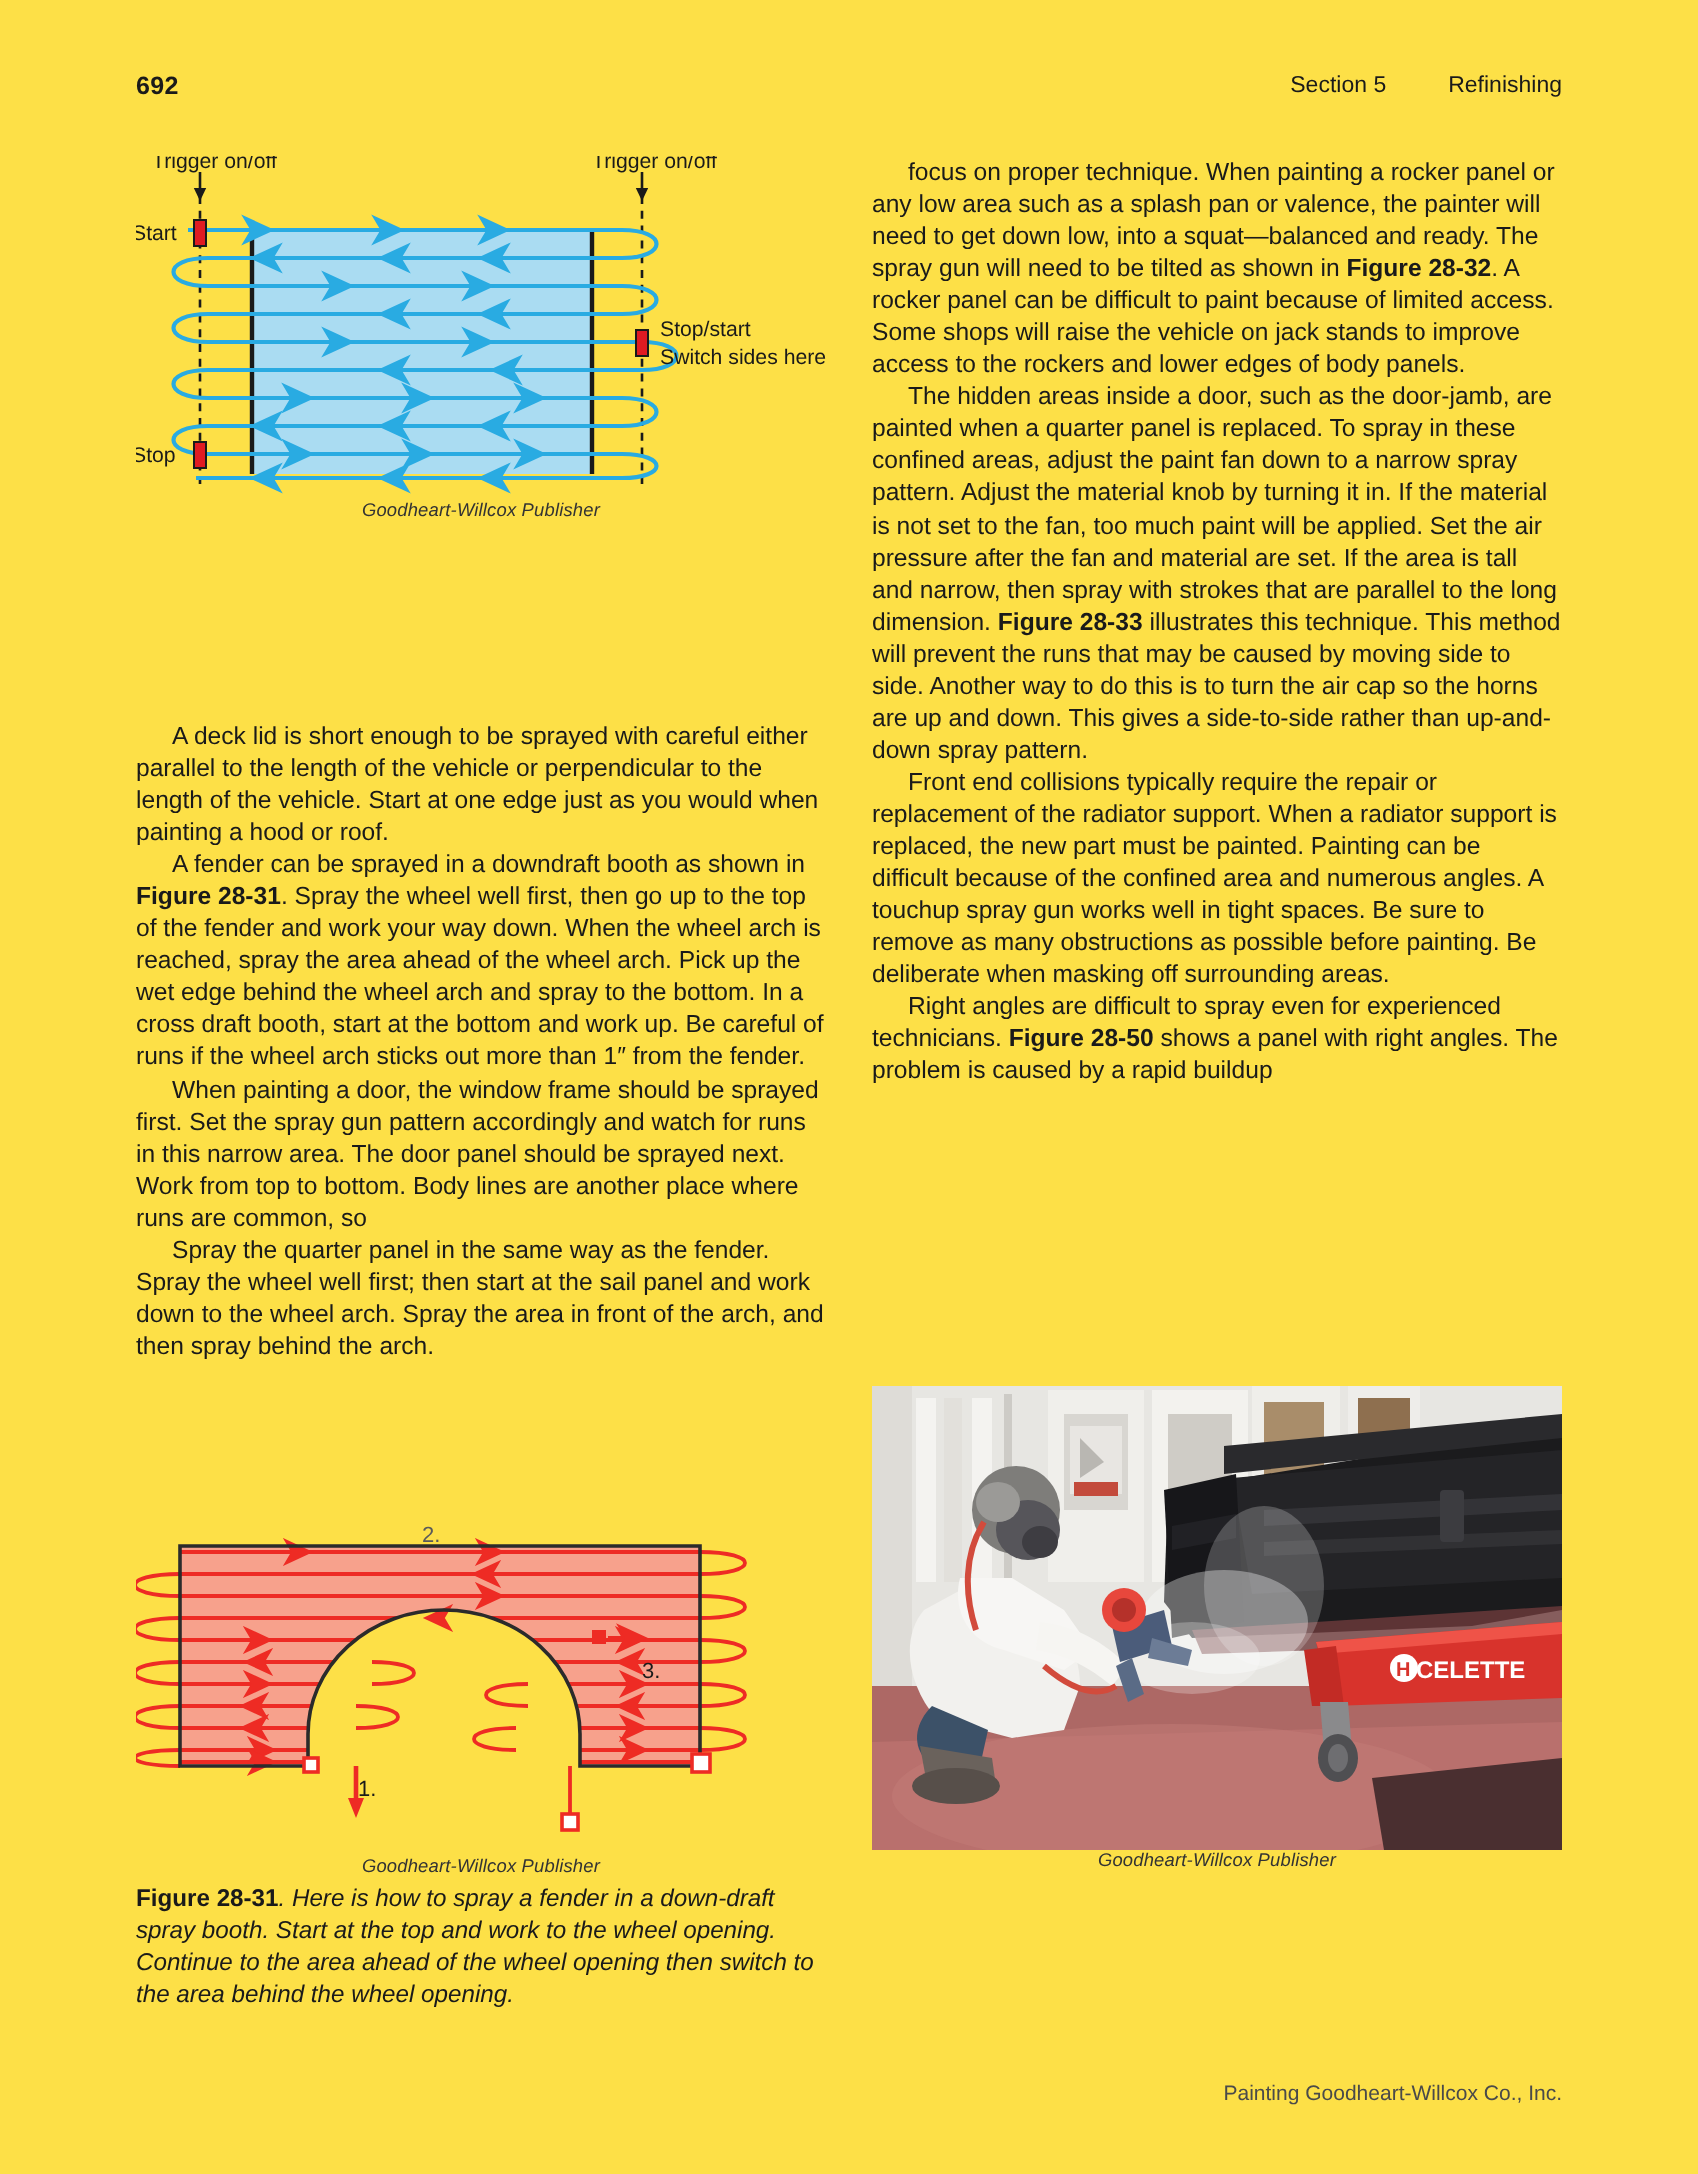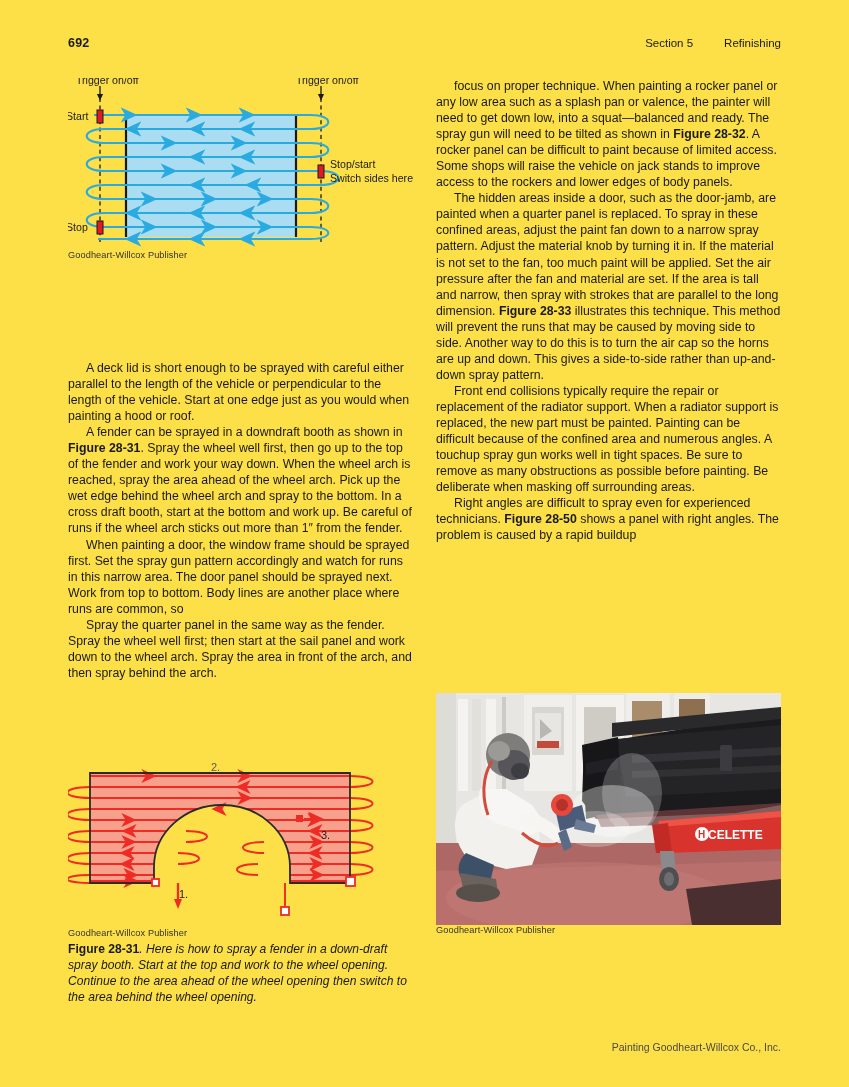--- a/index.html
+++ b/index.html
@@ -59,22 +59,23 @@
   .col p {
     margin: 0;
     text-indent: 18px;
   }
   .col b { font-weight: bold; }
 
   
   .figbox { position: absolute; }
   .credit {
     font-size: 9.2px;
+    font-style: italic;
     color: #333;
-    text-align: left;
+    text-align: center;
     letter-spacing: .1px;
   }
   .caption {
     font-size: 12.1px;
     line-height: 16.1px;
     font-style: italic;
     margin-top: 3px;
   }
   .caption .fignum {
     font-style: normal;

